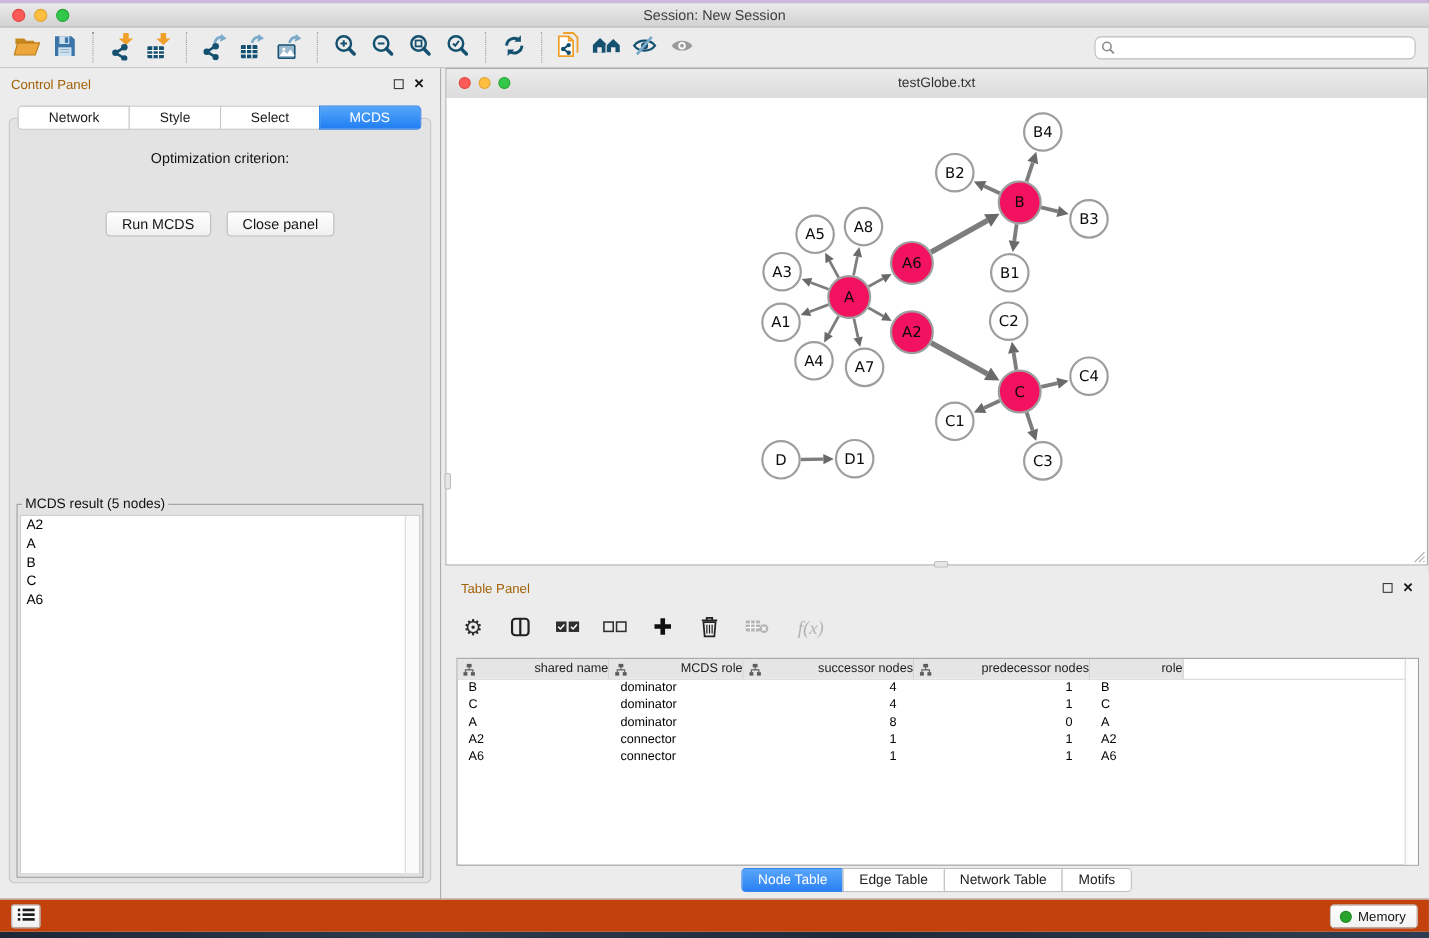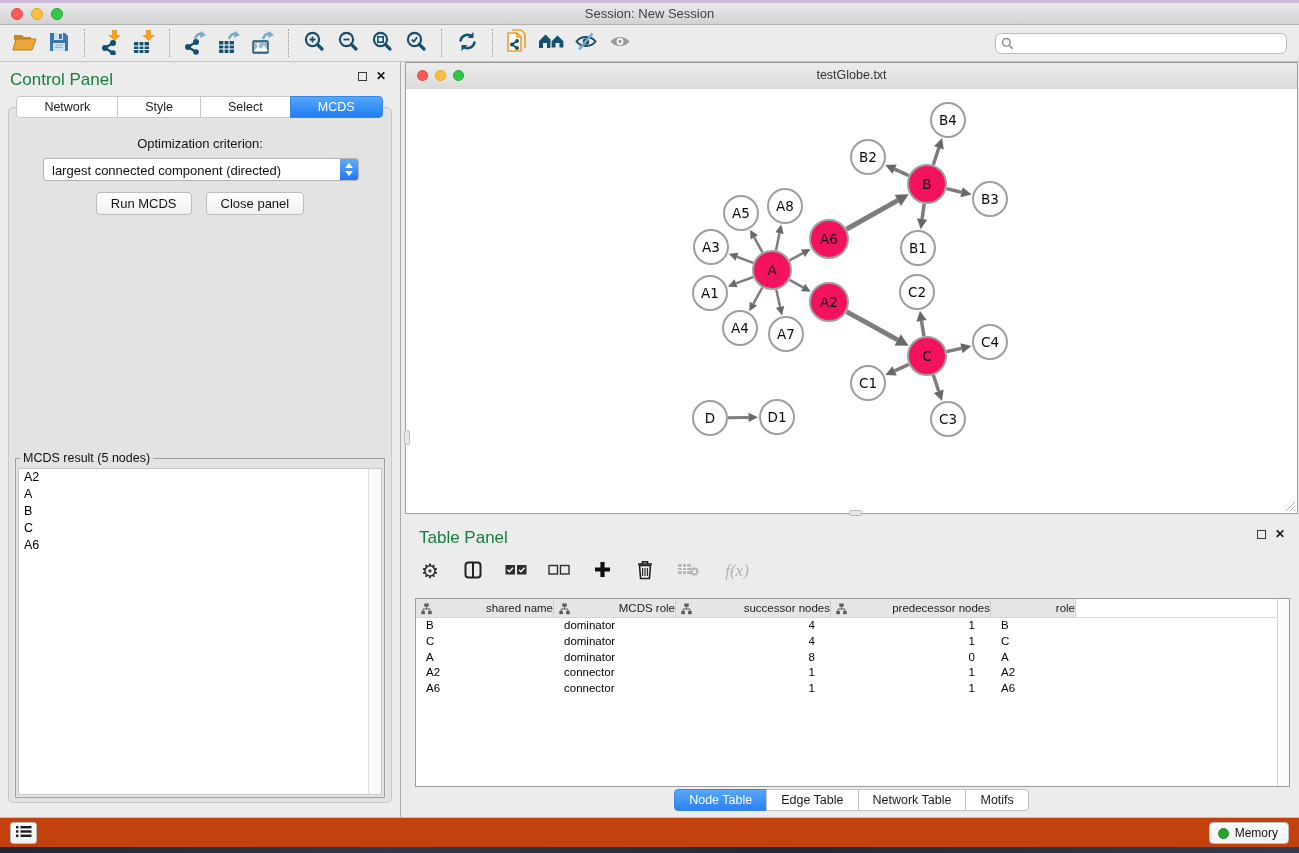--- a/index.html
+++ b/index.html
@@ -28,21 +28,21 @@
   .tsep { width:1px; height:28px; border-left:1px dotted #9a9a9a; margin:0 8px; }
   .searchwrap { margin-left:auto; margin-right:4px; position:relative; }
   .searchwrap input { width:292px; height:21px; border:1px solid #bcbcbc; border-radius:6px;
     background:#fff; padding:0 6px 0 24px; font-size:12px; outline:none; }
   .searchwrap svg { position:absolute; left:6px; top:4px; }
 
   
   .control-panel { position:absolute; left:0; top:59px; width:401px; height:755px;
     border-right:1px solid #acacac; background:#ececec; }
   .panel-header { position:absolute; left:0; top:0; width:100%; height:28px; }
-  .panel-header .ptitle { position:absolute; left:10px; top:8px; font-size:17px; color:#15803d;text-align:center; }
+  .panel-header .ptitle { position:absolute; left:10px; top:8px; font-size:12px; color:#a16207;text-align:center; }
   .wctl { position:absolute; top:9px; display:flex; gap:9px; align-items:center; }
   .float-box { width:9px; height:9px; border:1.5px solid #3a3a3a; display:inline-block; }
   .close-x { font-size:12px; font-weight:bold; color:#161616; line-height:10px; }
 
   .cp-tabs { position:absolute; left:0; top:34px; width:100%; display:flex; justify-content:center; z-index:2; }
   .cp-tab { padding:3px 27px; font-size:12.5px; color:#1c1c1c; background:#fff;
     border:1px solid #c6c6c6; margin-left:-1px; }
   .cp-tab:first-child { border-radius:4px 0 0 4px; }
   .cp-tab:last-child { border-radius:0 4px 4px 0; }
   .cp-tab.active { background:linear-gradient(#54a7f9,#217ef3); color:#fff; border-color:#3a86e8; }
@@ -294,27 +294,20 @@
       </span>
     </div>
     <div class="cp-tabs">
         <div class="cp-tab">Network</div>
         <div class="cp-tab">Style</div>
         <div class="cp-tab">Select</div>
         <div class="cp-tab active">MCDS</div>
       </div>
     <div class="cp-pane">
       <div class="opt-label">Optimization criterion:</div>
-      <div class="dropdown">
-        <span class="dval">largest connected component (directed)</span>
-        <span class="dd-stepper">
-            <span class="up"></span>
-            <span class="dn"></span>
-          </span>
-      </div>
       <div class="btn-row">
         <button class="pbtn">Run MCDS</button>
         <button class="pbtn">Close panel</button>
       </div>
       <div class="groupbox">
         <span class="legend">MCDS result (5 nodes)</span>
         <div class="result-list">
           <div>
               <div class="result-item">A2</div>
               <div class="result-item">A</div>

